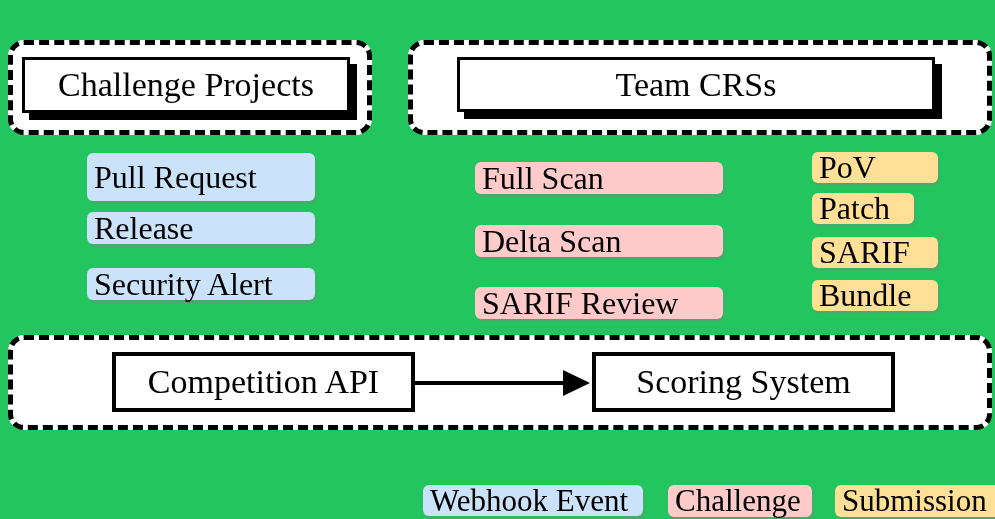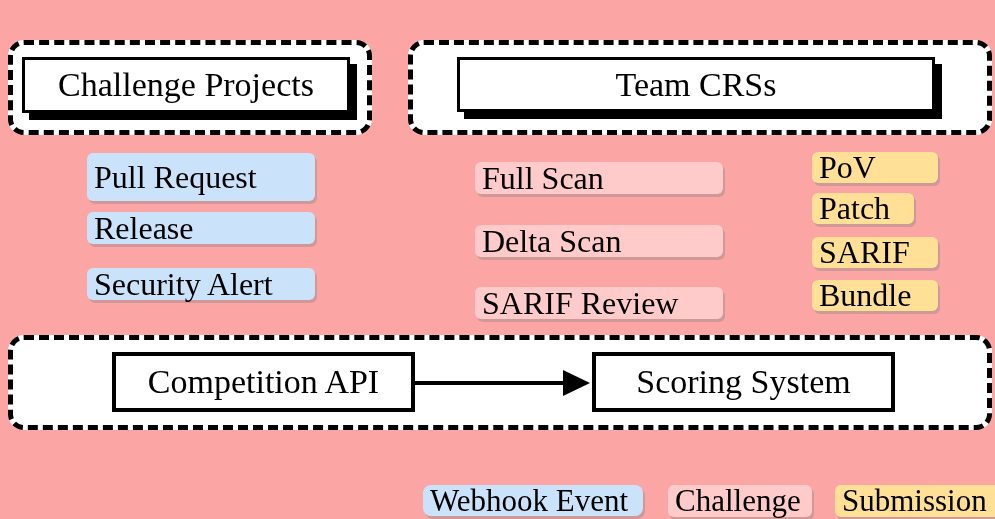--- a/index.html
+++ b/index.html
@@ -4,21 +4,21 @@
 <style>
   html, body {
     margin: 0;
     padding: 0;
     background: #000000;
   }
   #canvas {
     position: relative;
     width: 995px;
     height: 519px;
-    background: #fca5a5;
+    background: #22c55e;
     overflow: hidden;
     font-family: "Liberation Serif", serif;
     color: #000000;
   }
   
   .panel {
     position: absolute;
     background: #ffffff;
     border: 5px dashed #000000;
     border-radius: 16px;
@@ -98,21 +98,21 @@
   #tag-sarif-review { left: 475px; top: 287px; width: 248px; height: 32px; }
 
   
   #tag-pov    { left: 812px; top: 152px; width: 126px; height: 31px; }
   #tag-patch  { left: 812px; top: 193px; width: 102px; height: 31px; }
   #tag-sarif  { left: 812px; top: 237px; width: 126px; height: 31px; }
   #tag-bundle { left: 812px; top: 280px; width: 126px; height: 31px; }
 
   
   .legend-tag { font-size: 31px; }
-  #legend-webhook-event { left: 423px; top: 485px; width: 220px; height: 31px; border-radius: 8px; }
+  #legend-webhook-event { left: 423px; top: 485px; width: 220px; height: 31px; }
   #legend-challenge     { left: 668px; top: 485px; width: 144px; height: 32px; }
   #legend-submission    { left: 835px; top: 485px; width: 168px; height: 32px; }
 </style>
 </head>
 <body>
 
 <div id="canvas">
 
   <div class="panel" id="panel-challenge-projects"></div>
   <div class="panel" id="panel-team-crs"></div>

